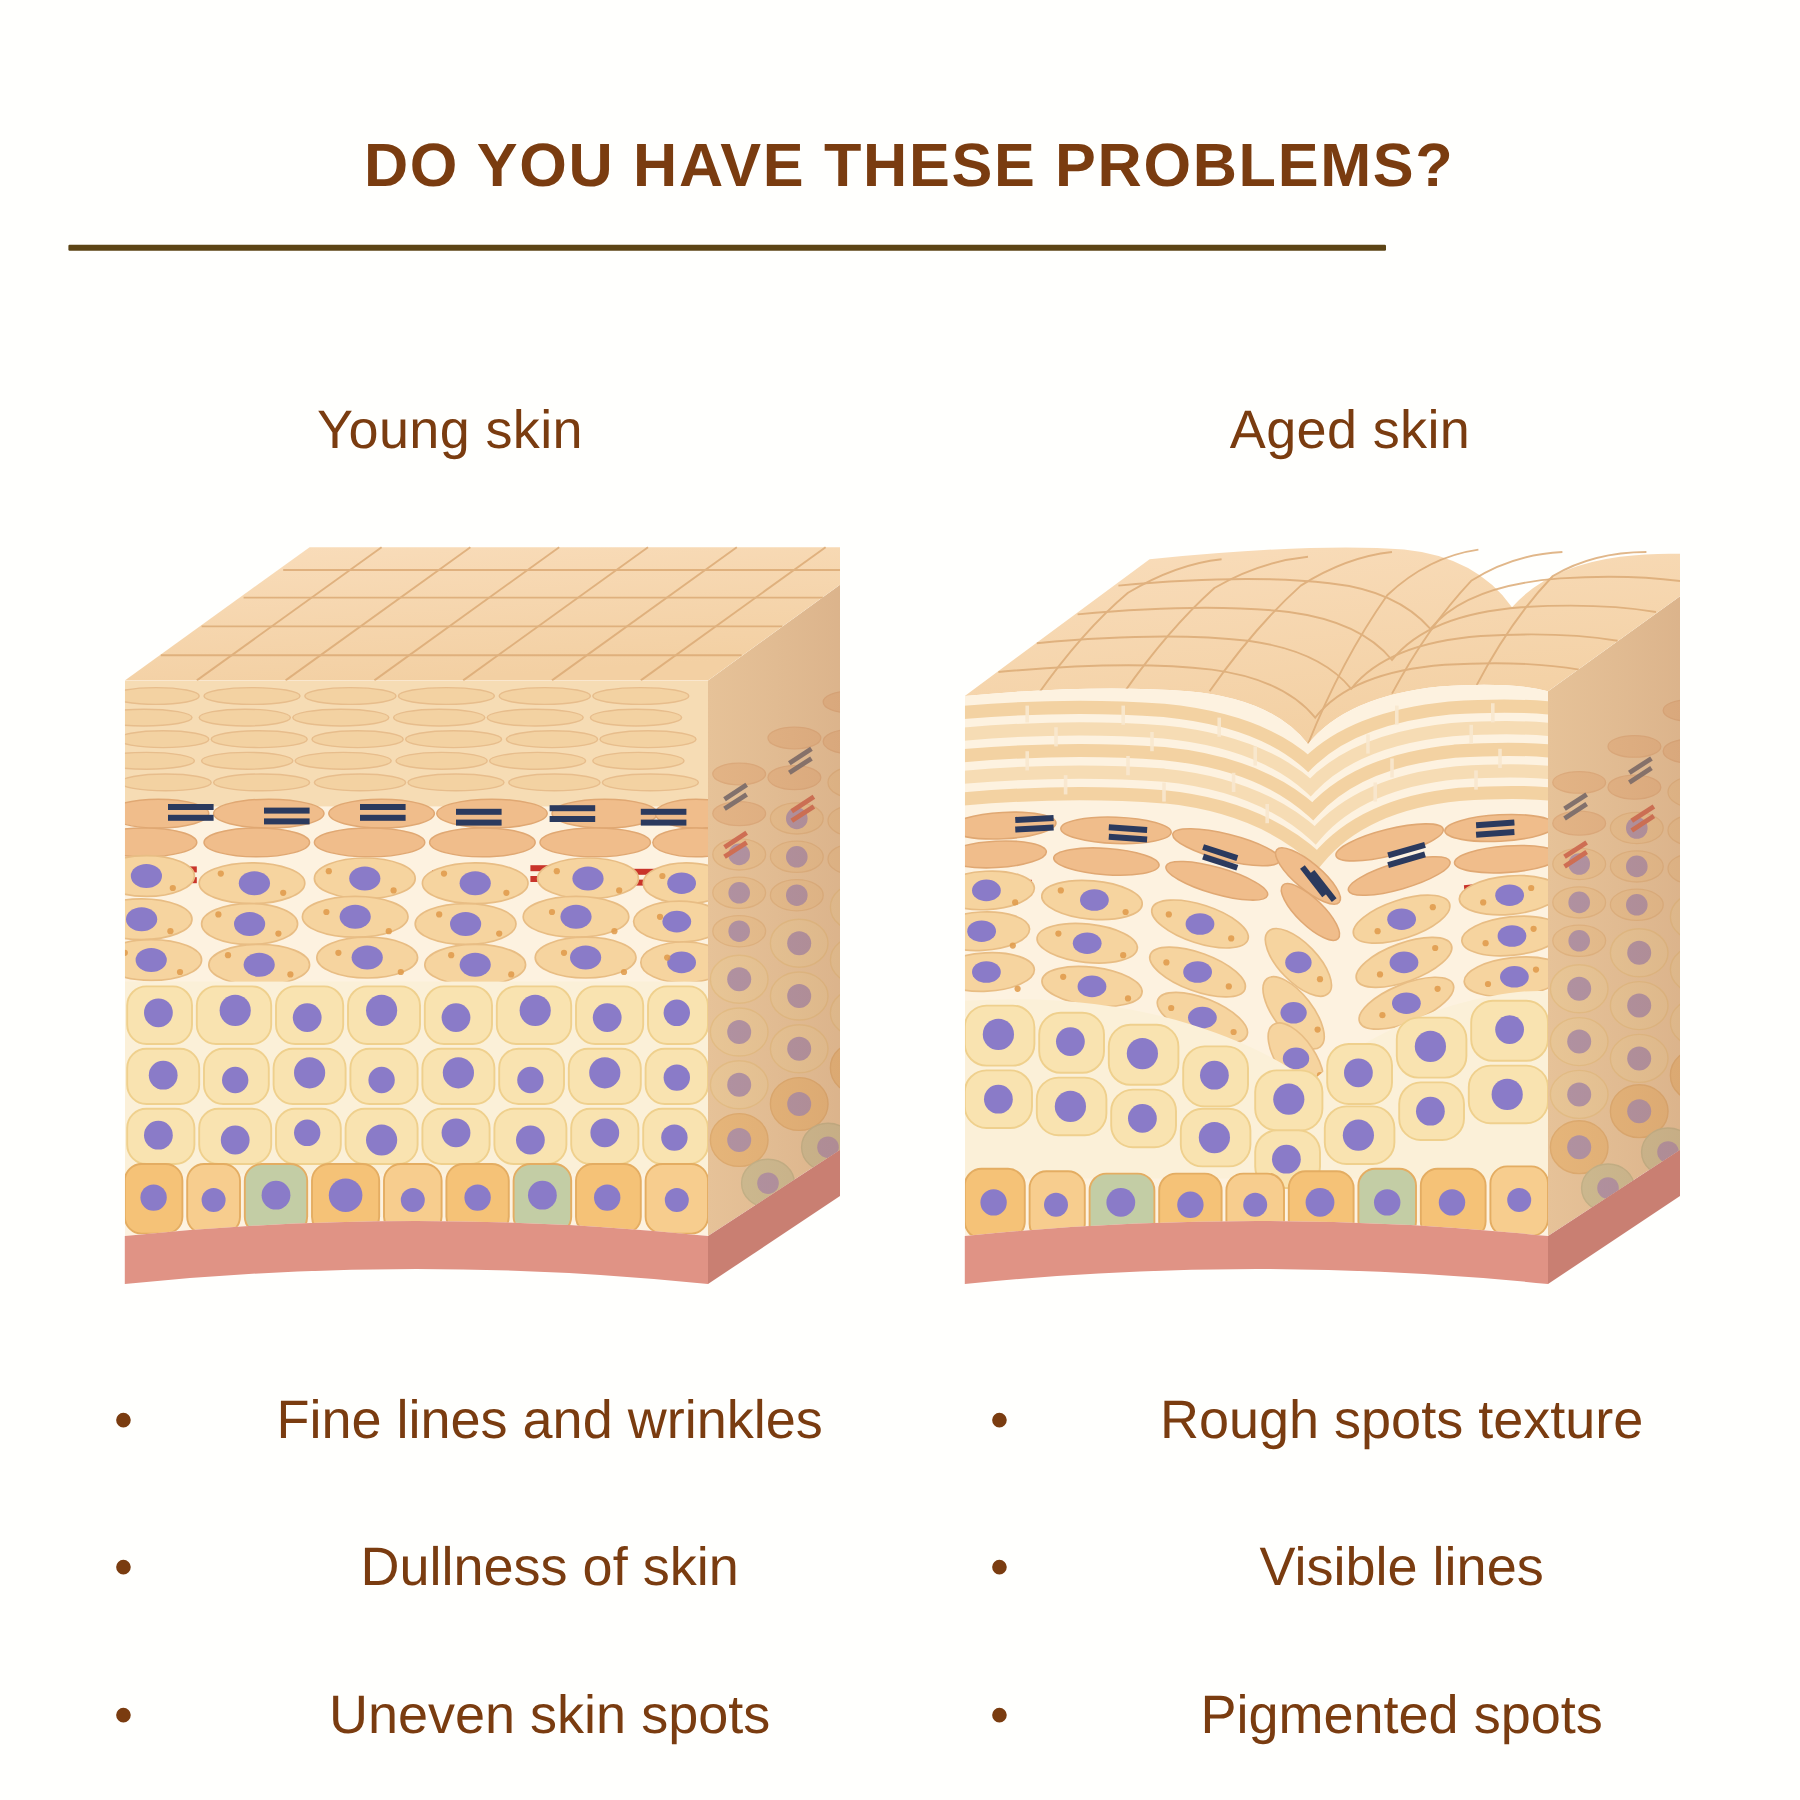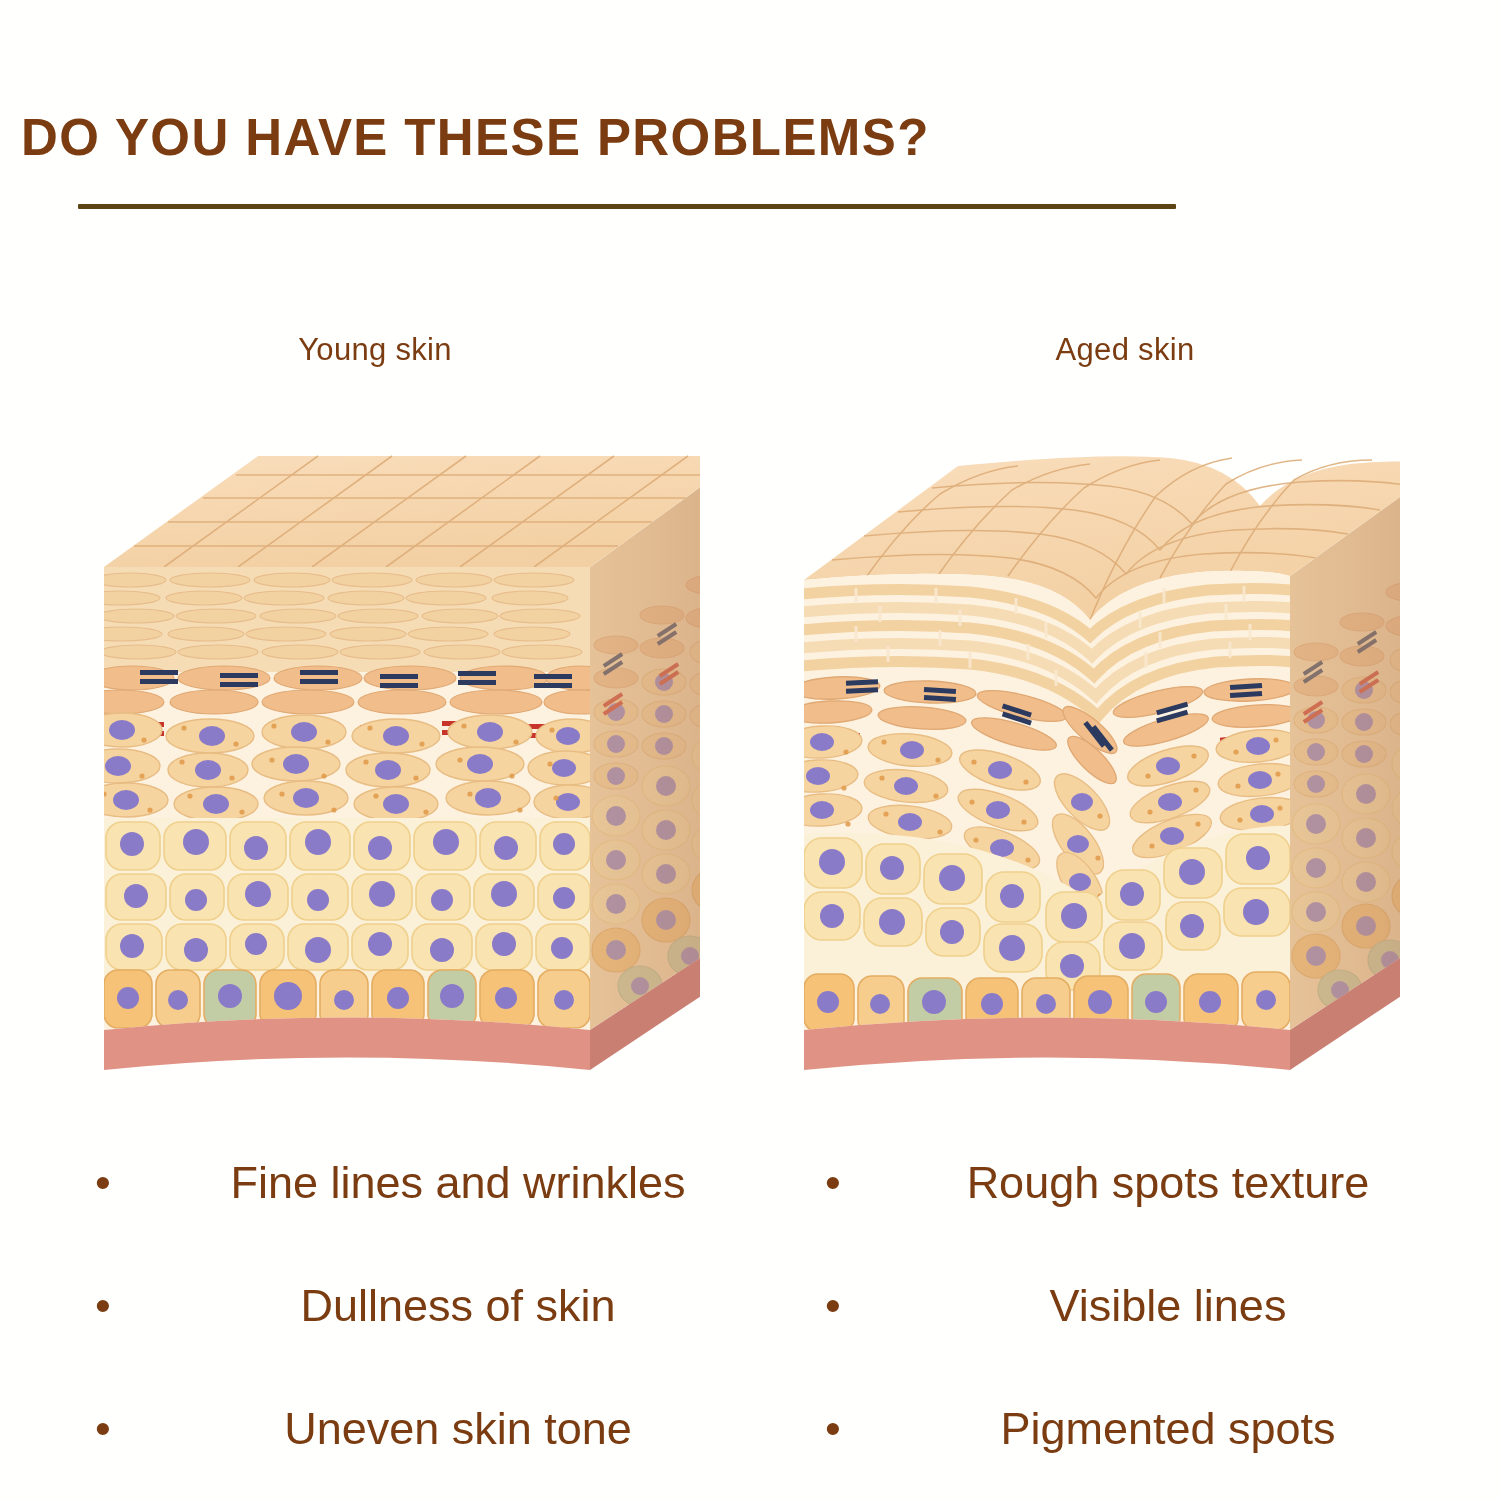--- a/index.html
+++ b/index.html
@@ -20,22 +20,21 @@
     width: 1500px;
     height: 1500px;
   }
 
   
   #header {
     position: absolute;
     top: 0; left: 0;
     width: 1212px;
     padding-top: 112px;
-    text-align: left;
-    padding-left: 21px;
+    text-align: right;
   }
   #title {
     font-family: "Liberation Sans", sans-serif;
     font-weight: bold;
     font-size: 51px;
     letter-spacing: 1.4px;
     color: #7a3c10;
     line-height: 1;
     margin: 0;
     white-space: nowrap;
@@ -45,21 +44,21 @@
     height: 5px;
     background: #5c4415;
     margin: 41px auto 0 auto;
     border-radius: 1px;
   }
 
   
   .col-heading {
     position: absolute;
     top: 332px;
-    font-size: 31px;
+    font-size: 45px;
     color: #7a3c10;
     font-family: "Liberation Sans", sans-serif;
     white-space: nowrap;
     letter-spacing: 0.3px;
   }
   #heading-young { left: 0; width: 750px; text-align: center; }
   #heading-aged  { left: 750px; width: 750px; text-align: center; }
 
   
   #diagrams {
@@ -862,21 +861,21 @@
     <li class="bullet-item">
       <span class="bullet-dot">•</span>
       <span class="bullet-text">Fine lines and wrinkles</span>
     </li>
     <li class="bullet-item">
       <span class="bullet-dot">•</span>
       <span class="bullet-text">Dullness of skin</span>
     </li>
     <li class="bullet-item">
       <span class="bullet-dot">•</span>
-      <span class="bullet-text">Uneven skin tone</span>
+      <span class="bullet-text">Uneven skin spots</span>
     </li>
   </ul>
 
   <ul class="bullet-list" id="list-aged">
     <li class="bullet-item">
       <span class="bullet-dot">•</span>
       <span class="bullet-text">Rough spots texture</span>
     </li>
     <li class="bullet-item">
       <span class="bullet-dot">•</span>

